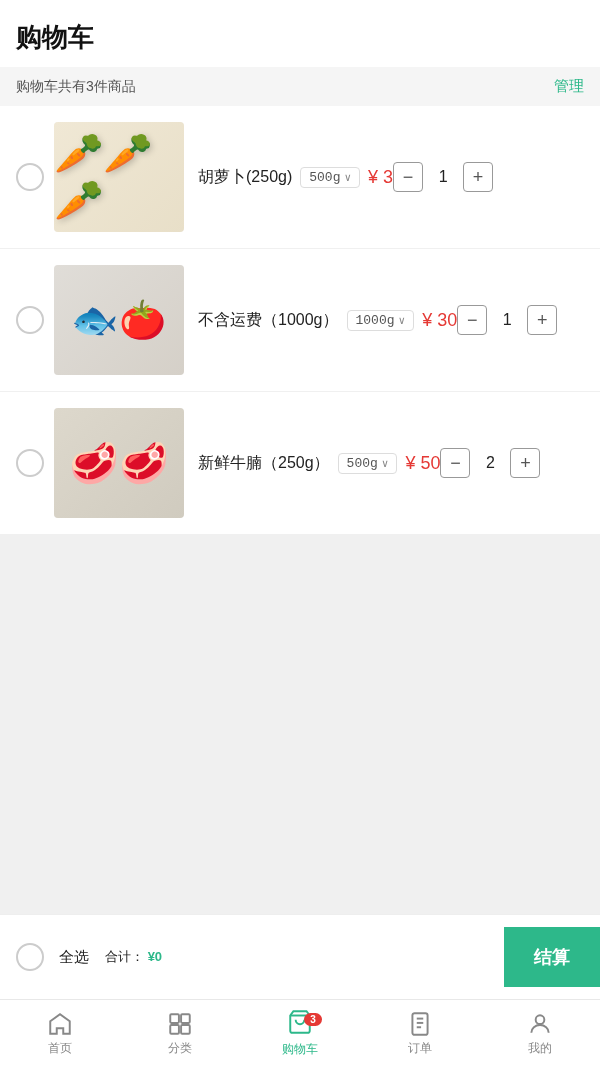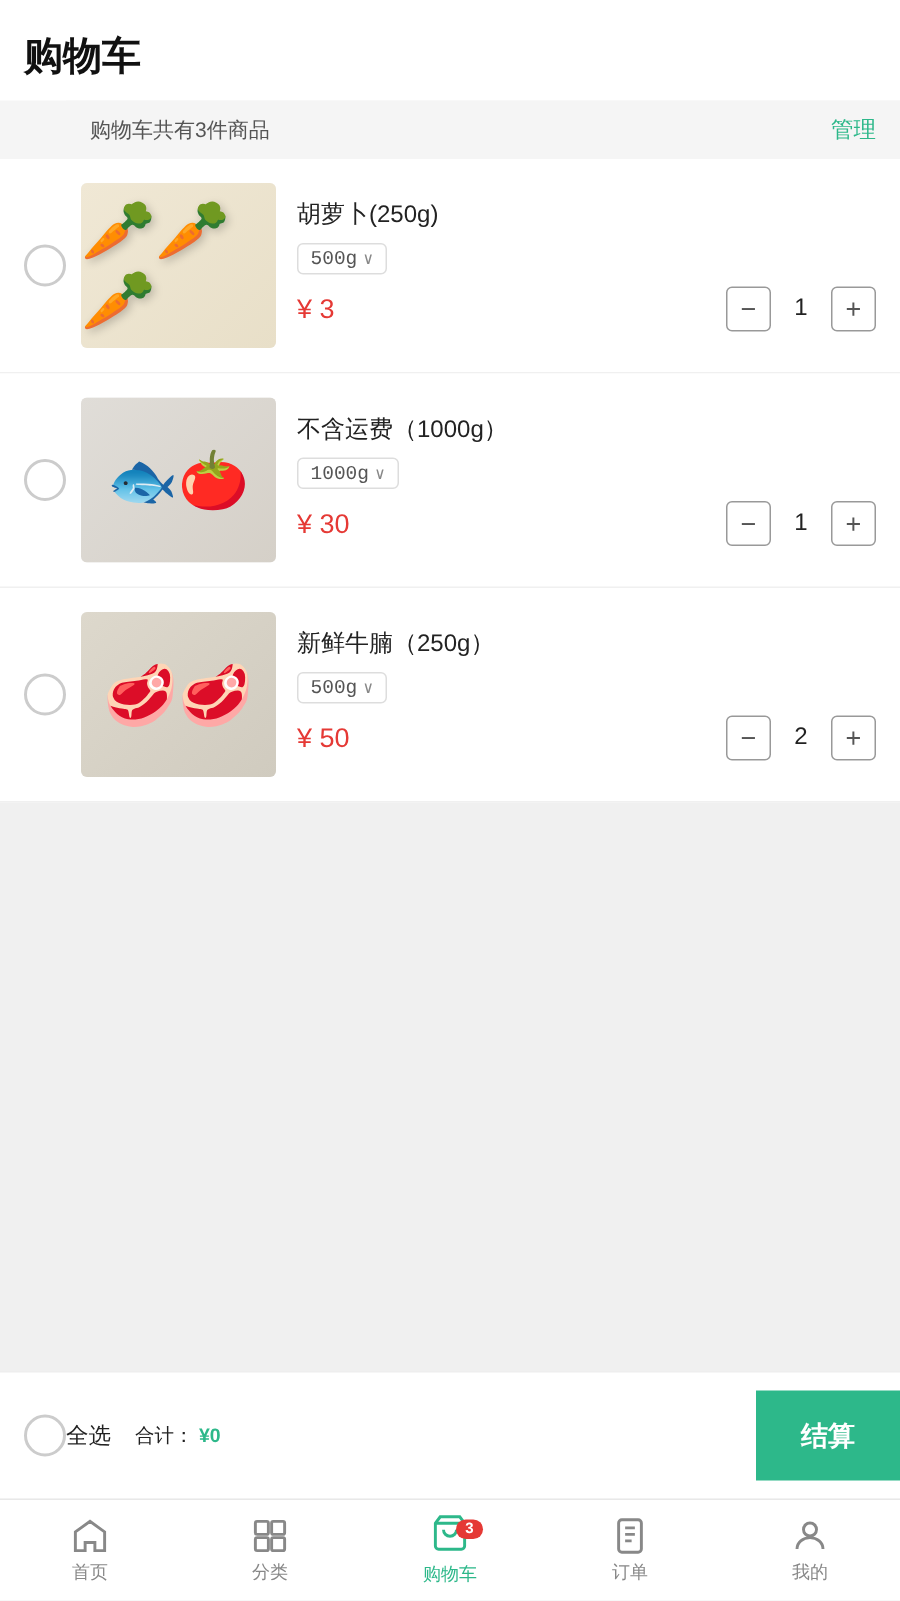--- a/index.html
+++ b/index.html
@@ -24,21 +24,20 @@
 
     
     .subheader {
       background: #f5f5f5;
       padding: 10px 16px;
       display: flex;
       justify-content: space-between;
       align-items: center;
       font-size: 14px;
       color: #555;
-      margin-left: 44px;
     }
     .subheader .manage {
       color: #2db88a;
       font-size: 15px;
       cursor: pointer;
     }
 
     
     .cart-list {
       background: #fff;
@@ -121,22 +120,22 @@
       justify-content: center;
     }
     .beef-img::before {
       content: '🥩🥩';
       font-size: 40px;
     }
 
     .cart-item-info {
       flex: 1;
       display: flex;
-      flex-direction: column;
       gap: 8px;
+      align-items: center;
     }
 
     .item-name {
       font-size: 16px;
       color: #222;
       font-weight: 500;
     }
 
     .item-spec {
       display: inline-flex;
@@ -207,21 +206,21 @@
       background: #fff;
       display: flex;
       align-items: center;
       padding: 12px 0 12px 16px;
       border-top: 1px solid #eee;
     }
 
     .select-all {
       display: flex;
       align-items: center;
-      gap: 0;
+      gap: 15px;
       cursor: pointer;
     }
     .select-all-circle {
       width: 28px;
       height: 28px;
       border-radius: 50%;
       border: 2px solid #ccc;
       background: #fff;
     }
     .select-all-label {

